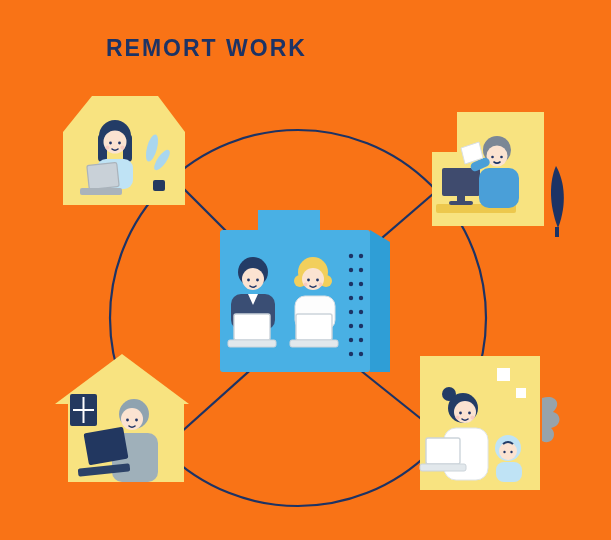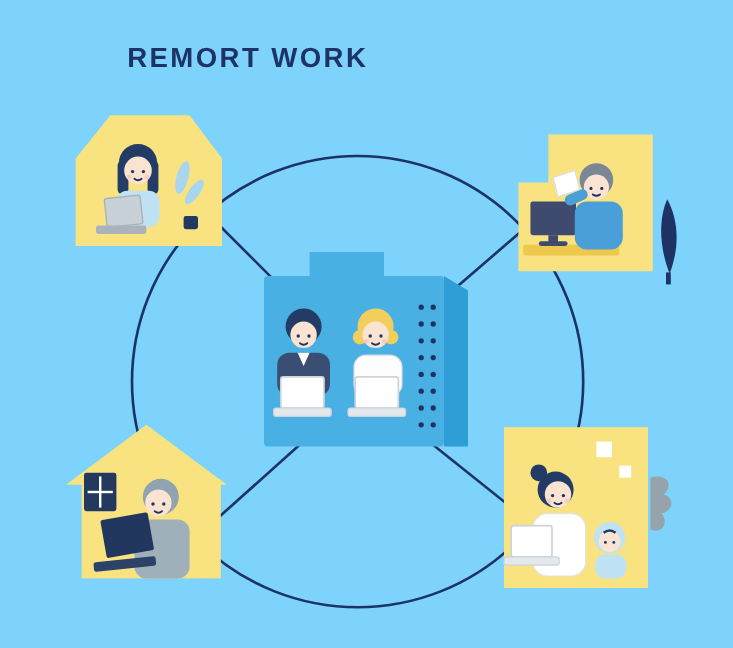--- a/index.html
+++ b/index.html
@@ -1,17 +1,17 @@
 <!DOCTYPE html>
 <html><head>
 <meta charset="utf-8">
 <style>
   html,body{margin:0;padding:0;background:#ffffff;}
   .canvas{
-    position:relative;width:611px;height:540px;background:#7dd3fc;overflow:hidden;
+    position:relative;width:611px;height:540px;background:#f97316;overflow:hidden;
     font-family:"Liberation Sans",sans-serif;
   }
   svg{display:block;}
   .title-text{font-weight:700;letter-spacing:2px;font-family:"Liberation Sans",sans-serif;}
   .link-line{stroke:#1d3365;stroke-width:2.2;}
   .navy{fill:#1d3365;}
   .skin{fill:#fbe3d1;}
   .eye{fill:#1d3365;}
   .blush{fill:#f6c7be;opacity:.85;}
   .mouth{stroke:#1d3365;stroke-width:1.6;fill:none;stroke-linecap:round;}

